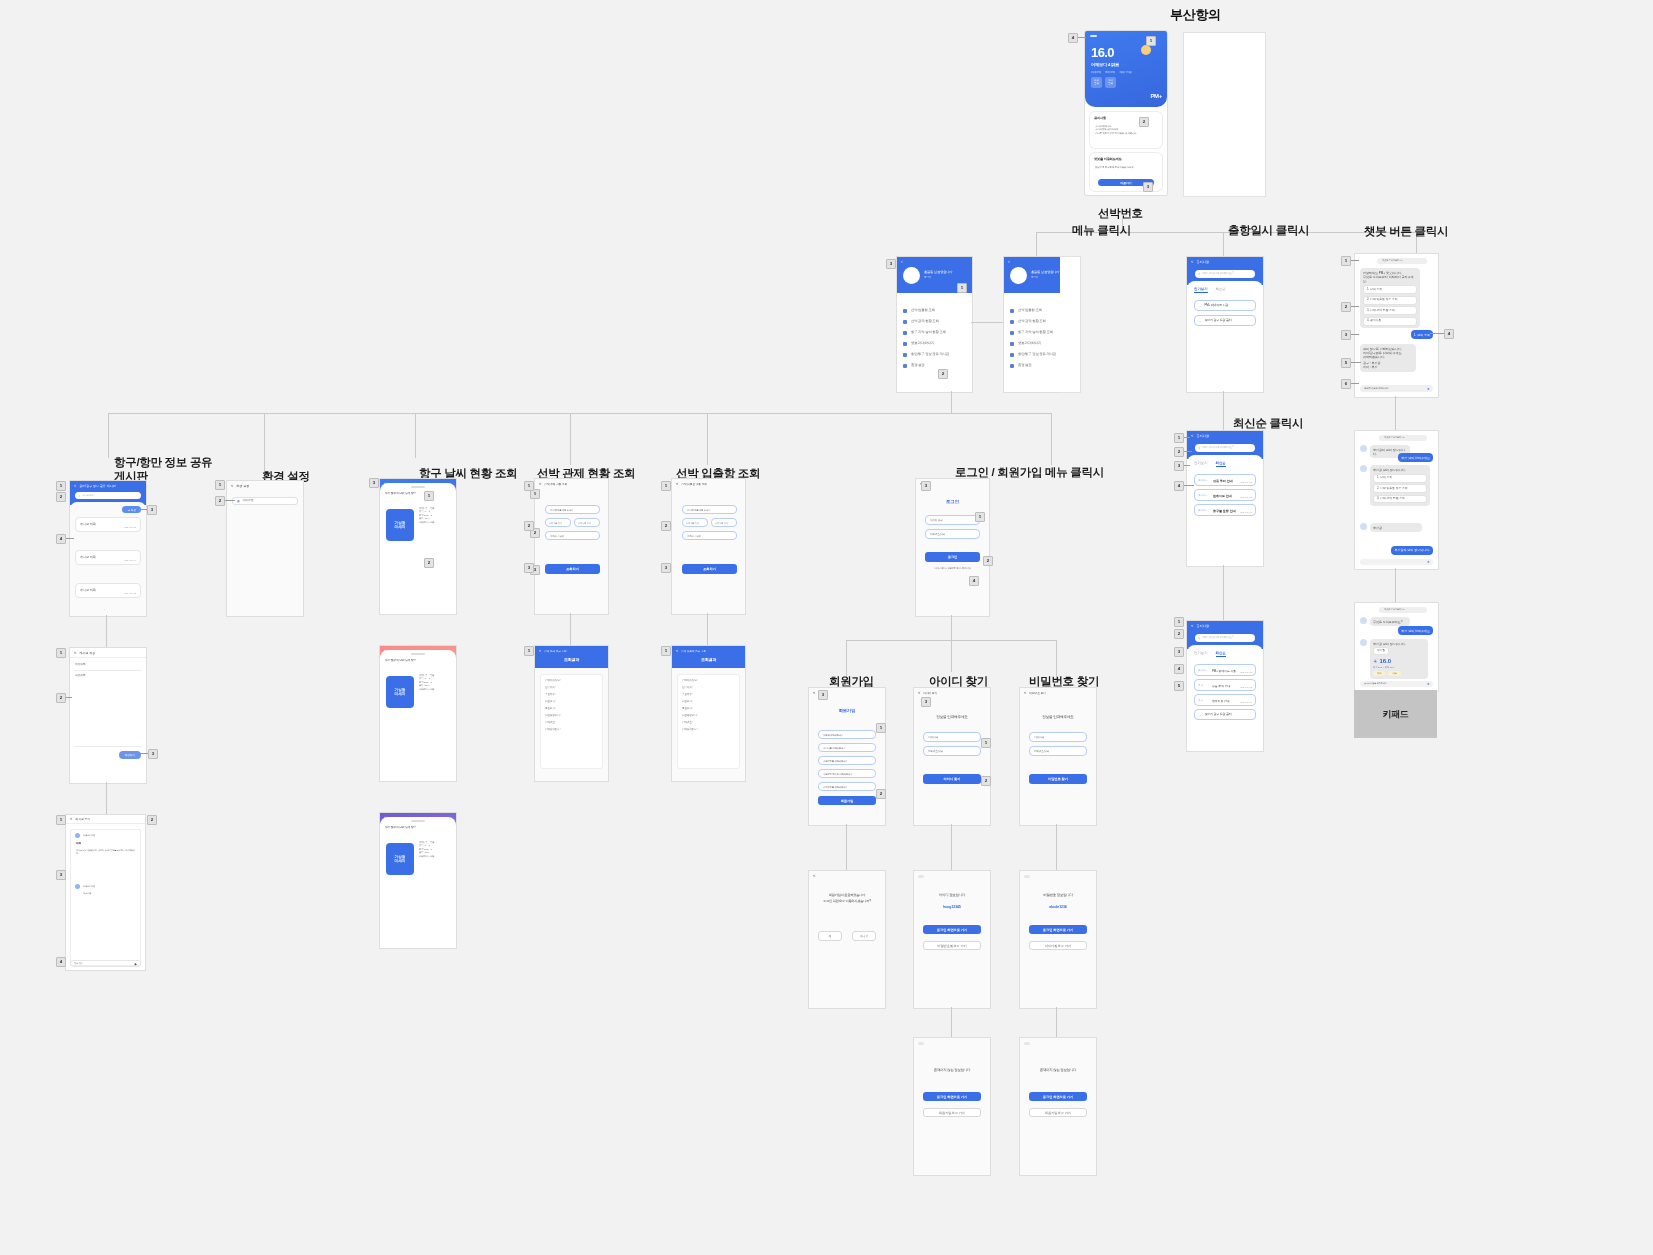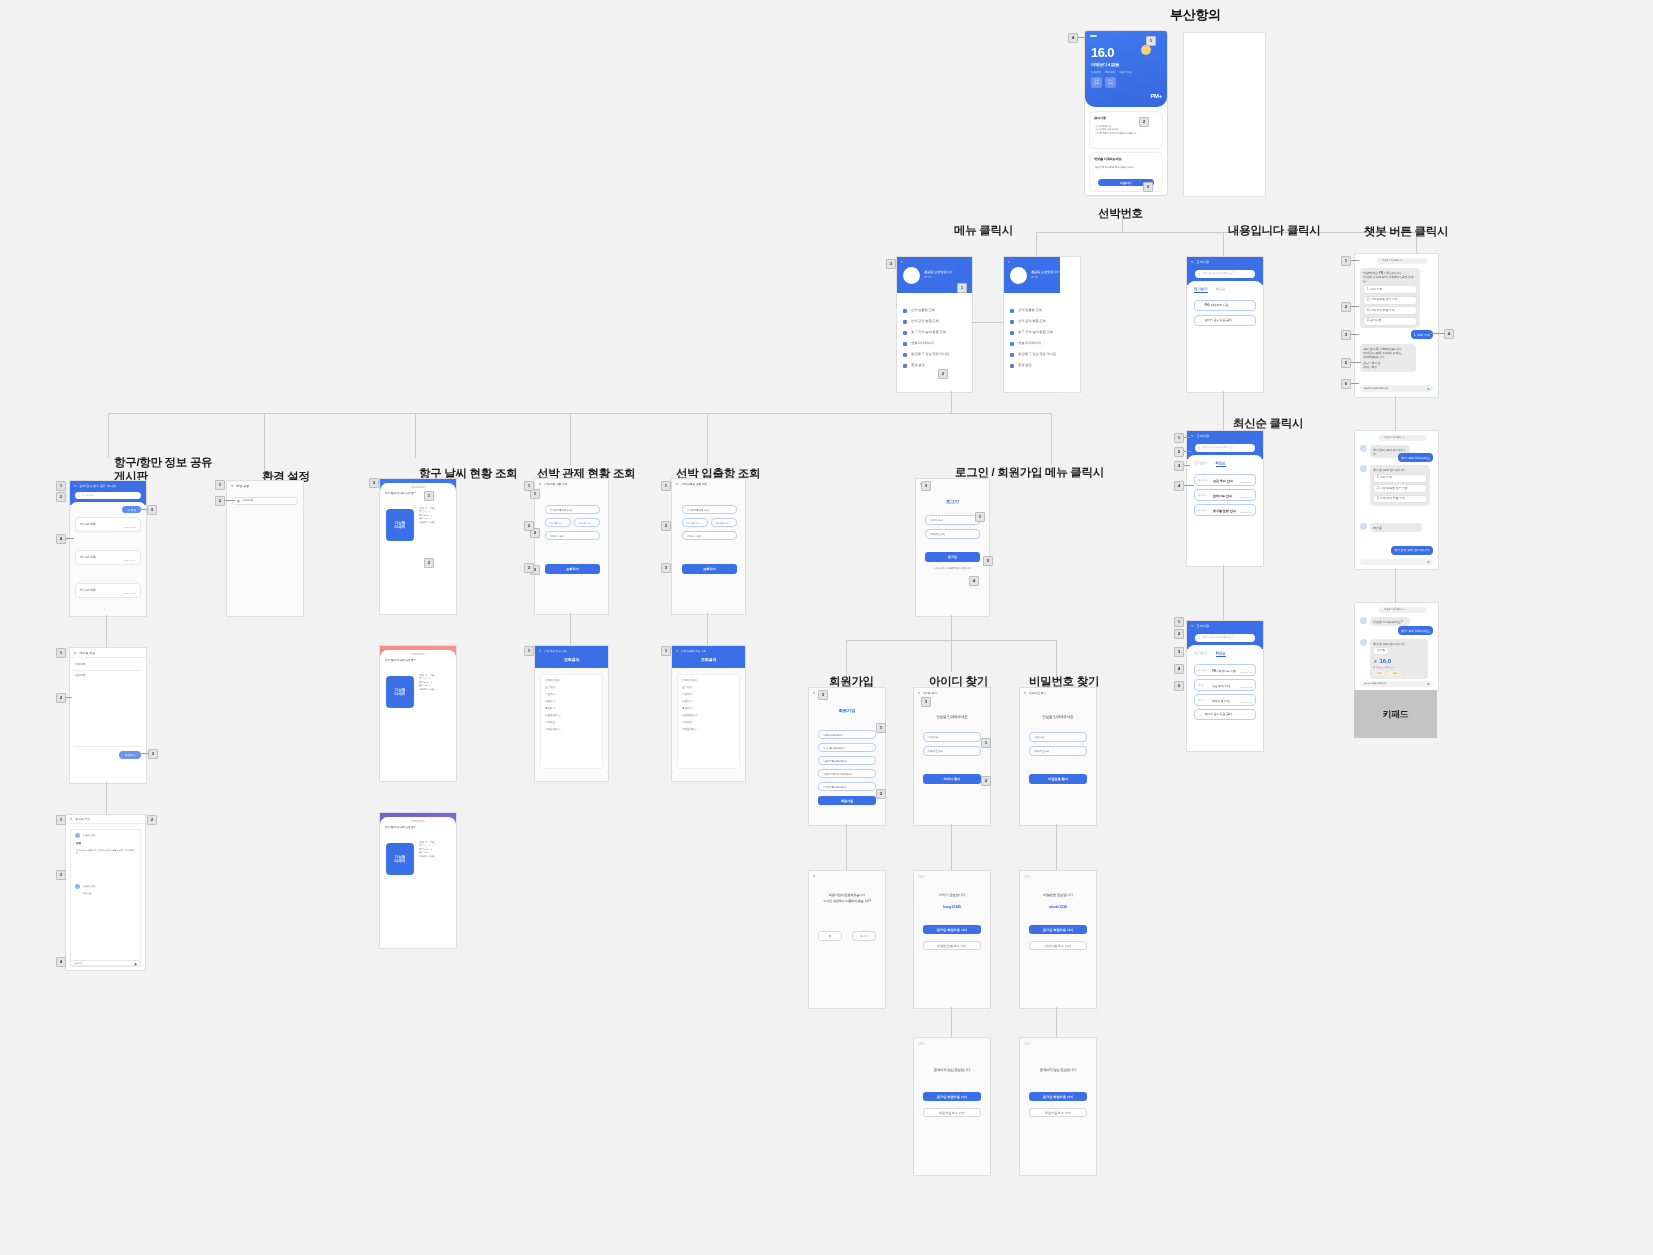--- a/index.html
+++ b/index.html
@@ -173,22 +173,22 @@
   <div class="blank-frame" style="position:absolute;left:1183px;top:32px;width:81px;height:163px;"></div>
 
   <div class="flow-label" style="left:1098px;top:206px;">선박번호</div>
 
   <div class="ln lnv" style="left:1122px;top:218px;height:14px;"></div>
   <div class="ln lnh" style="left:1036px;top:232px;width:380px;"></div>
   <div class="ln lnv" style="left:1036px;top:232px;height:24px;"></div>
   <div class="ln lnv" style="left:1223px;top:232px;height:24px;"></div>
   <div class="ln lnv" style="left:1416px;top:232px;height:23px;"></div>
 
-  <div class="flow-label" style="left:954px;top:223px;text-align:center;">메뉴 클릭시</div>
-  <div class="flow-label" style="left:1228px;top:223px;">내용입니다 클릭시</div>
+  <div class="flow-label" style="left:1072px;top:223px;text-align:center;">메뉴 클릭시</div>
+  <div class="flow-label" style="left:1228px;top:223px;">출항일시 클릭시</div>
   <div class="flow-label" style="left:1364px;top:224px;">챗봇 버튼 클릭시</div>
 
   <div class="phone" style="left:896px;top:256px;width:75px;height:135px;">
     <div class="hdr" style="height:36px;position:relative;">
       <div class="abs txt txt-w" style="left:4px;top:3px;font-size:3px;">&lt;</div>
       <div class="abs" style="left:6px;top:10px;width:17px;height:17px;border-radius:50%;background:#fff;"></div>
       <div class="abs txt txt-w" style="left:27px;top:13px;font-size:3.2px;">홍길동 님 환영합니다</div>
       <div class="abs txt txt-w" style="left:27px;top:19px;font-size:2.6px;opacity:.85;">로그인</div>
     </div>
     <div class="abs" style="left:6px;top:48px;width:64px;">

